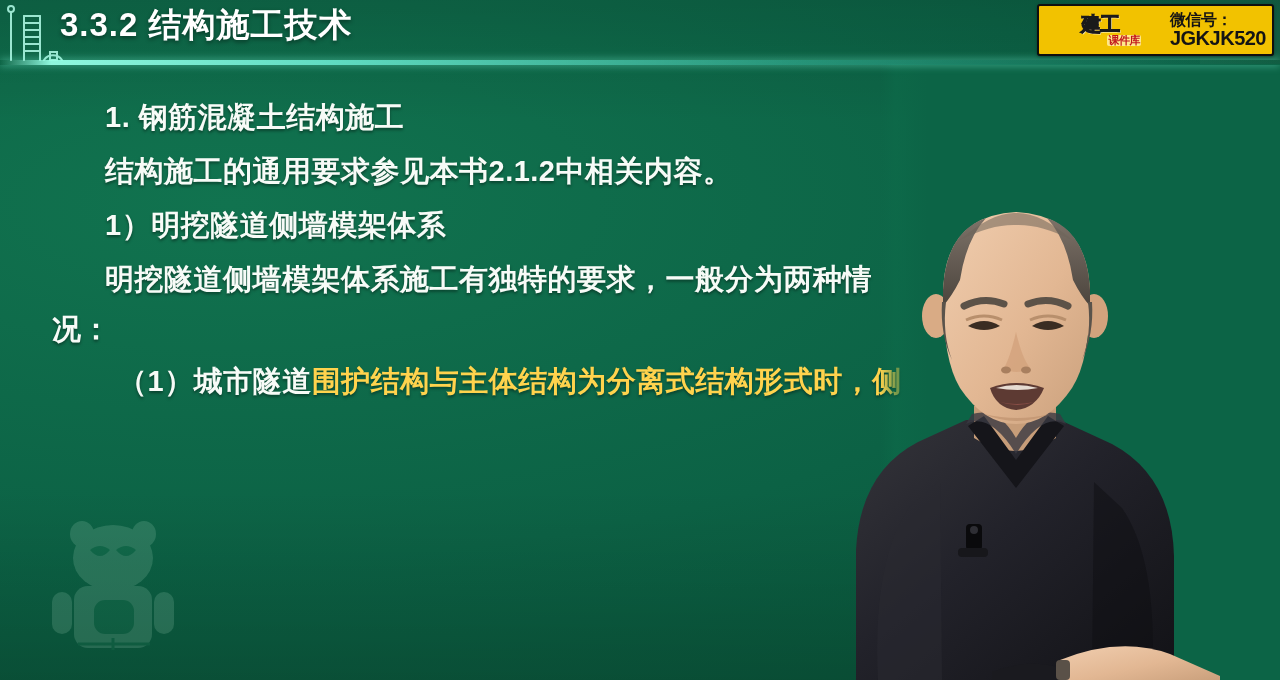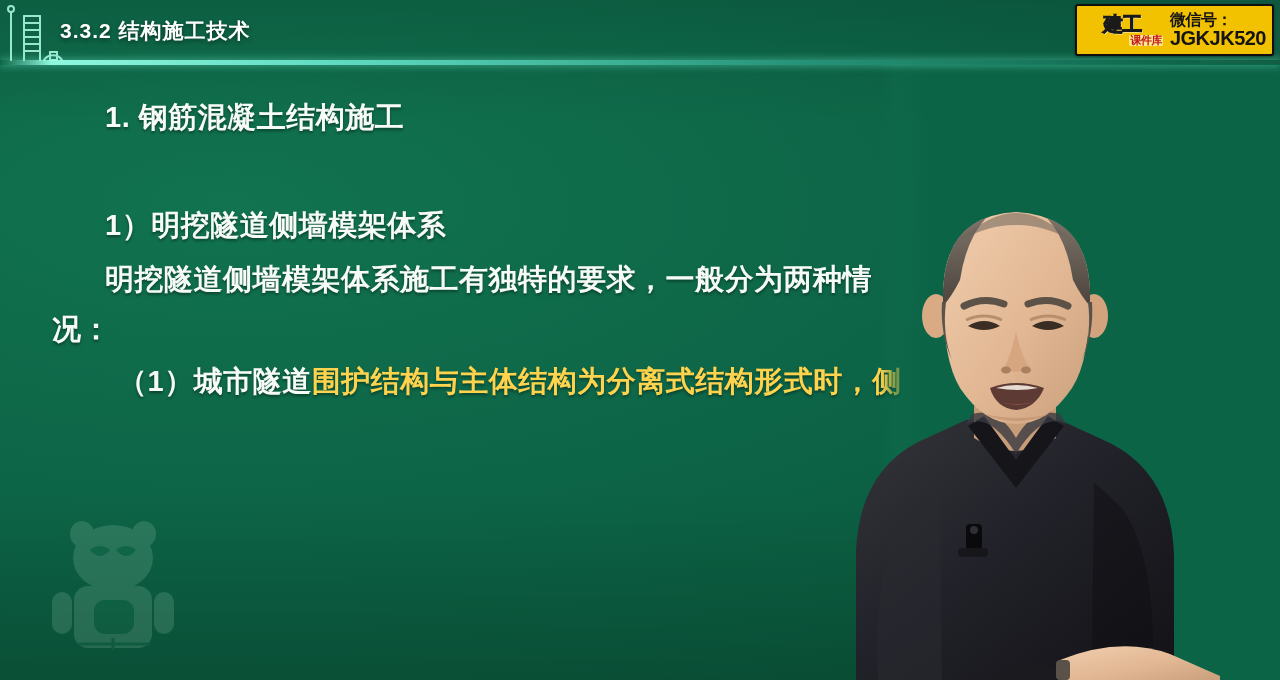--- a/index.html
+++ b/index.html
@@ -49,22 +49,22 @@
                 rgba(0,0,0,0) 72%, rgba(0,0,0,.14) 100%);
     pointer-events:none;
   }
 
   
   #header {
     position:absolute; left:0; top:0; width:1280px; height:64px;
     z-index:6;
   }
   #header-title {
-    position:absolute; left:60px; top:6px;
-    font-size:21px; line-height:50px; font-weight:700;
+    position:absolute; left:60px; top:0;
+    font-size:33px; line-height:50px; font-weight:700;
     color:#ffffff; letter-spacing:1px;
     text-shadow:0 2px 4px rgba(0,0,0,.45);
     white-space:nowrap;
   }
   #tower-icon {
     position:absolute; left:2px; top:2px; width:62px; height:60px;
     opacity:.92;
   }
   #header-rule {
     position:absolute; left:0; top:60px; width:1280px; height:5px;
@@ -75,25 +75,25 @@
         rgba(70,210,185,.45) 62%,
         rgba(40,175,150,.12) 92%,
         rgba(40,175,150,0) 100%);
     box-shadow:0 0 9px rgba(130,255,225,.55);
     z-index:6;
   }
 
   
   #wm-badge {
     position:absolute; right:6px; top:4px;
-    height:52px; padding:2px 6px 2px 4px;
+    height:52px; padding:2px 6px 2px 20px;
     background:#f2c200;
     border:2px solid #0f0f0f;
     border-radius:3px;
-    display:flex; align-items:center; gap:7px;
+    display:flex; align-items:center; gap:22px;
     z-index:8;
     box-shadow:0 1px 3px rgba(0,0,0,.35);
   }
   #wm-logo {
     display:flex; flex-direction:column; align-items:center;
     justify-content:center; line-height:1;
   }
   #wm-logo-main {
     font-size:20px; font-weight:700; color:#c1161c;
     -webkit-text-stroke:1px #1a1a1a;
@@ -102,21 +102,21 @@
   }
   #wm-logo-sub {
     margin-top:1px;
     font-size:11px; font-weight:700; color:#c1161c;
     background:#ffe98a; border-radius:2px; padding:0 1px;
     letter-spacing:-.5px;
     margin-left:48px;
   }
   #wm-text {
     display:flex; flex-direction:column; line-height:1.02;
-    color:#141414; font-weight:700;
+    color:#141414; font-weight:700;margin-left:7px;
   }
   #wm-wx { font-size:16px; letter-spacing:-.5px; }
   #wm-id { font-size:20px; letter-spacing:-.5px; }
 
   
   #body-text {
     position:absolute; left:0; top:64px; width:1072px; height:616px;
     z-index:4;
   }
   .tline {
@@ -196,20 +196,21 @@
   </div>
 
   <div class="panel p4"></div>
   <div class="panel p1"></div>
   <div class="panel p3"></div>
   <div class="panel p2"></div>
   <div class="vgrad"></div>
 
   <div id="body-text">
     <div class="tline w" id="l1">1. 钢筋混凝土结构施工</div>
+    <div class="tline w" id="l2">结构施工的通用要求参见本书2.1.2中相关内容。</div>
     <div class="tline w" id="l3">1）明挖隧道侧墙模架体系</div>
     <div class="tline w" id="l4">明挖隧道侧墙模架体系施工有独特的要求，一般分为两种情</div>
     <div class="tline w" id="l5">况：</div>
     <div class="tline" id="l6"><span class="seg-w">（1）城市隧道</span><span class="seg-y">围护结构与主体结构为分离式结构形式时，侧</span></div>
   </div>
 
   <div id="occluder"></div>
 
   <div id="presenter">
     <svg viewBox="0 0 520 560" width="520" height="560">

